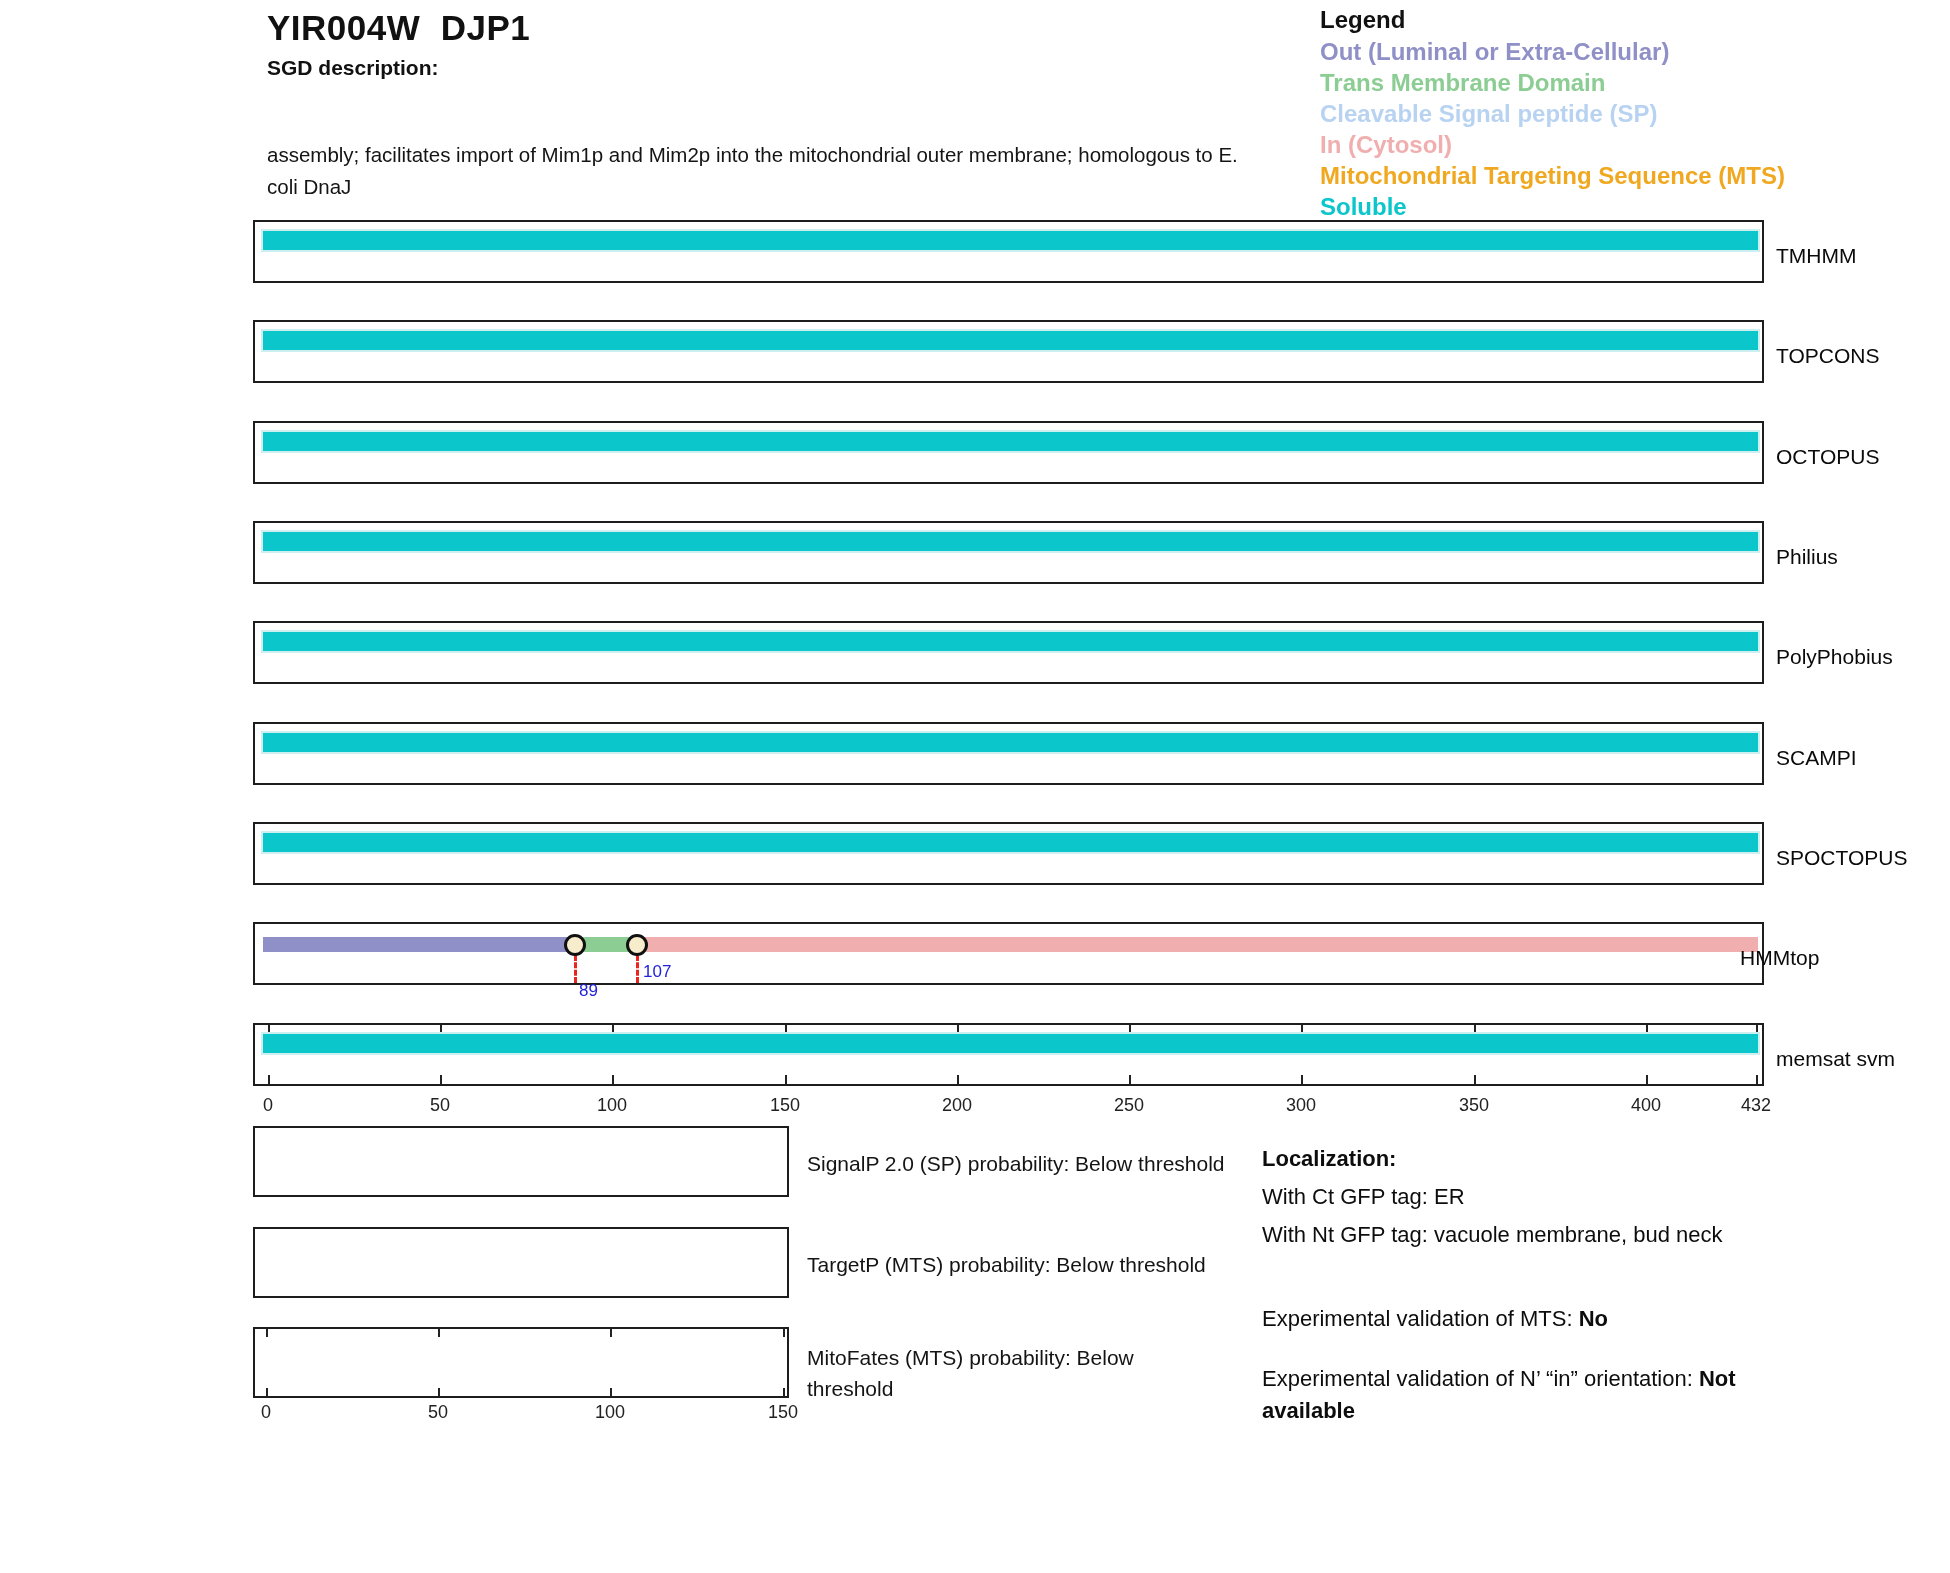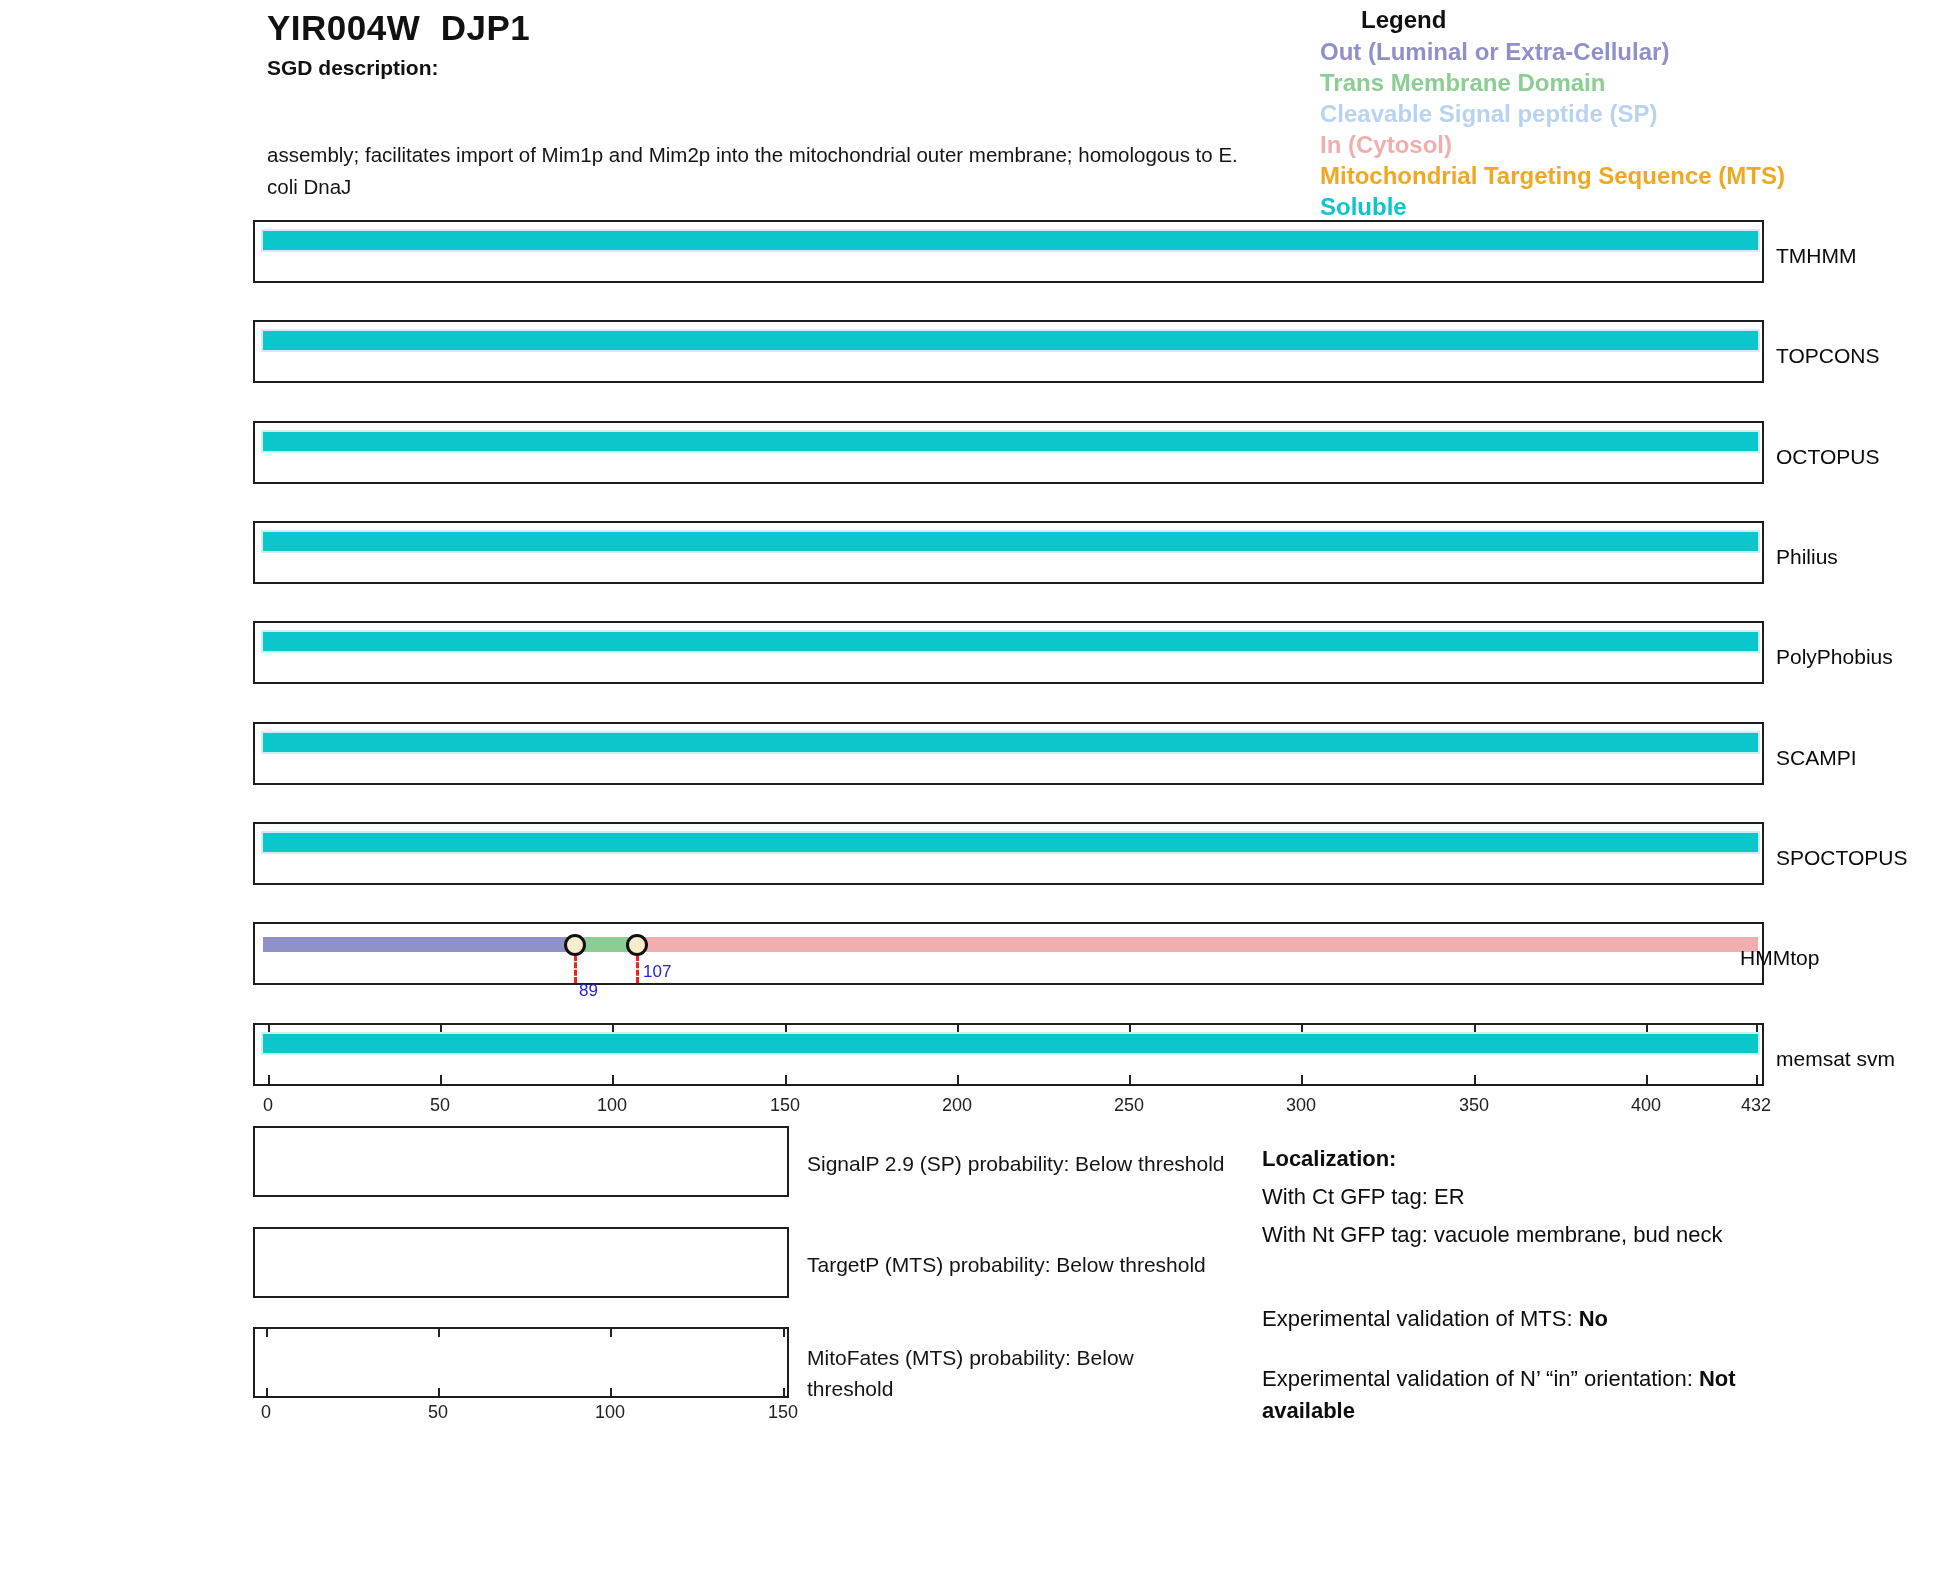--- a/index.html
+++ b/index.html
@@ -2,21 +2,21 @@
 <html><head>
 <meta charset="utf-8">
 <style>
   html,body{margin:0;padding:0;background:#ffffff;}
   #stage{position:relative;width:1950px;height:1573px;background:#ffffff;
          font-family:"Liberation Sans",sans-serif;color:#111;overflow:hidden;}
   .abs{position:absolute;}
   .title{font-size:35px;font-weight:bold;white-space:pre;letter-spacing:0.5px;}
   .sgdlabel{font-size:21px;font-weight:bold;}
   .descline{font-size:20.5px;white-space:pre;color:#141414;}
-  .legend-title{font-size:24px;font-weight:bold;color:#111;margin-left:41px;}
+  .legend-title{font-size:24px;font-weight:bold;color:#111;}
   .legend-item{font-size:24px;font-weight:bold;white-space:pre;}
   .track-box{border:2px solid #1d1d1d;background:#ffffff;box-sizing:border-box;}
   .track-label{font-size:21px;font-weight:normal;color:#0a0a0a;white-space:pre;}
   .bar{position:absolute;}
   .soluble-bar{outline:2px solid #cdeff0;}
   .tick{position:absolute;width:2px;background:#222;}
   .axis-num{position:absolute;font-size:18px;color:#222;text-align:center;width:64px;}
   .marker-circle{position:absolute;width:22px;height:22px;border:3px solid #101010;
                  border-radius:50%;background:#f7eccb;box-sizing:border-box;}
   .marker-dash{position:absolute;width:0;border-left:3px dashed #e8251f;}
@@ -105,21 +105,21 @@
       <div class="axis-num" style="left: 408px; top: 1095px;">50</div>
       <div class="axis-num" style="left: 580px; top: 1095px;">100</div>
       <div class="axis-num" style="left: 753px; top: 1095px;">150</div>
       <div class="axis-num" style="left: 925px; top: 1095px;">200</div>
       <div class="axis-num" style="left: 1097px; top: 1095px;">250</div>
       <div class="axis-num" style="left: 1269px; top: 1095px;">300</div>
       <div class="axis-num" style="left: 1442px; top: 1095px;">350</div>
       <div class="axis-num" style="left: 1614px; top: 1095px;">400</div>
       <div class="axis-num" style="left: 1724px; top: 1095px;">432</div>
       <div class="abs track-box" style="left: 253px; top: 1126px; width: 536px; height: 71px;"></div>
-      <div class="abs plot-label" style="left: 807px; top: 1148px;">SignalP 2.9 (SP) probability: Below threshold</div>
+      <div class="abs plot-label" style="left: 807px; top: 1148px;">SignalP 2.0 (SP) probability: Below threshold</div>
       <div class="abs track-box" style="left: 253px; top: 1227px; width: 536px; height: 71px;"></div>
       <div class="abs plot-label" style="left: 807px; top: 1249px;">TargetP (MTS) probability: Below threshold</div>
       <div class="abs track-box" style="left: 253px; top: 1327px; width: 536px; height: 71px;"></div>
       <div class="tick" style="left: 266px; top: 1329px; height: 8px;"></div>
       <div class="tick" style="left: 266px; top: 1388px; height: 8px;"></div>
       <div class="axis-num" style="left: 234px; top: 1402px;">0</div>
       <div class="tick" style="left: 438px; top: 1329px; height: 8px;"></div>
       <div class="tick" style="left: 438px; top: 1388px; height: 8px;"></div>
       <div class="axis-num" style="left: 406px; top: 1402px;">50</div>
       <div class="tick" style="left: 610px; top: 1329px; height: 8px;"></div>

